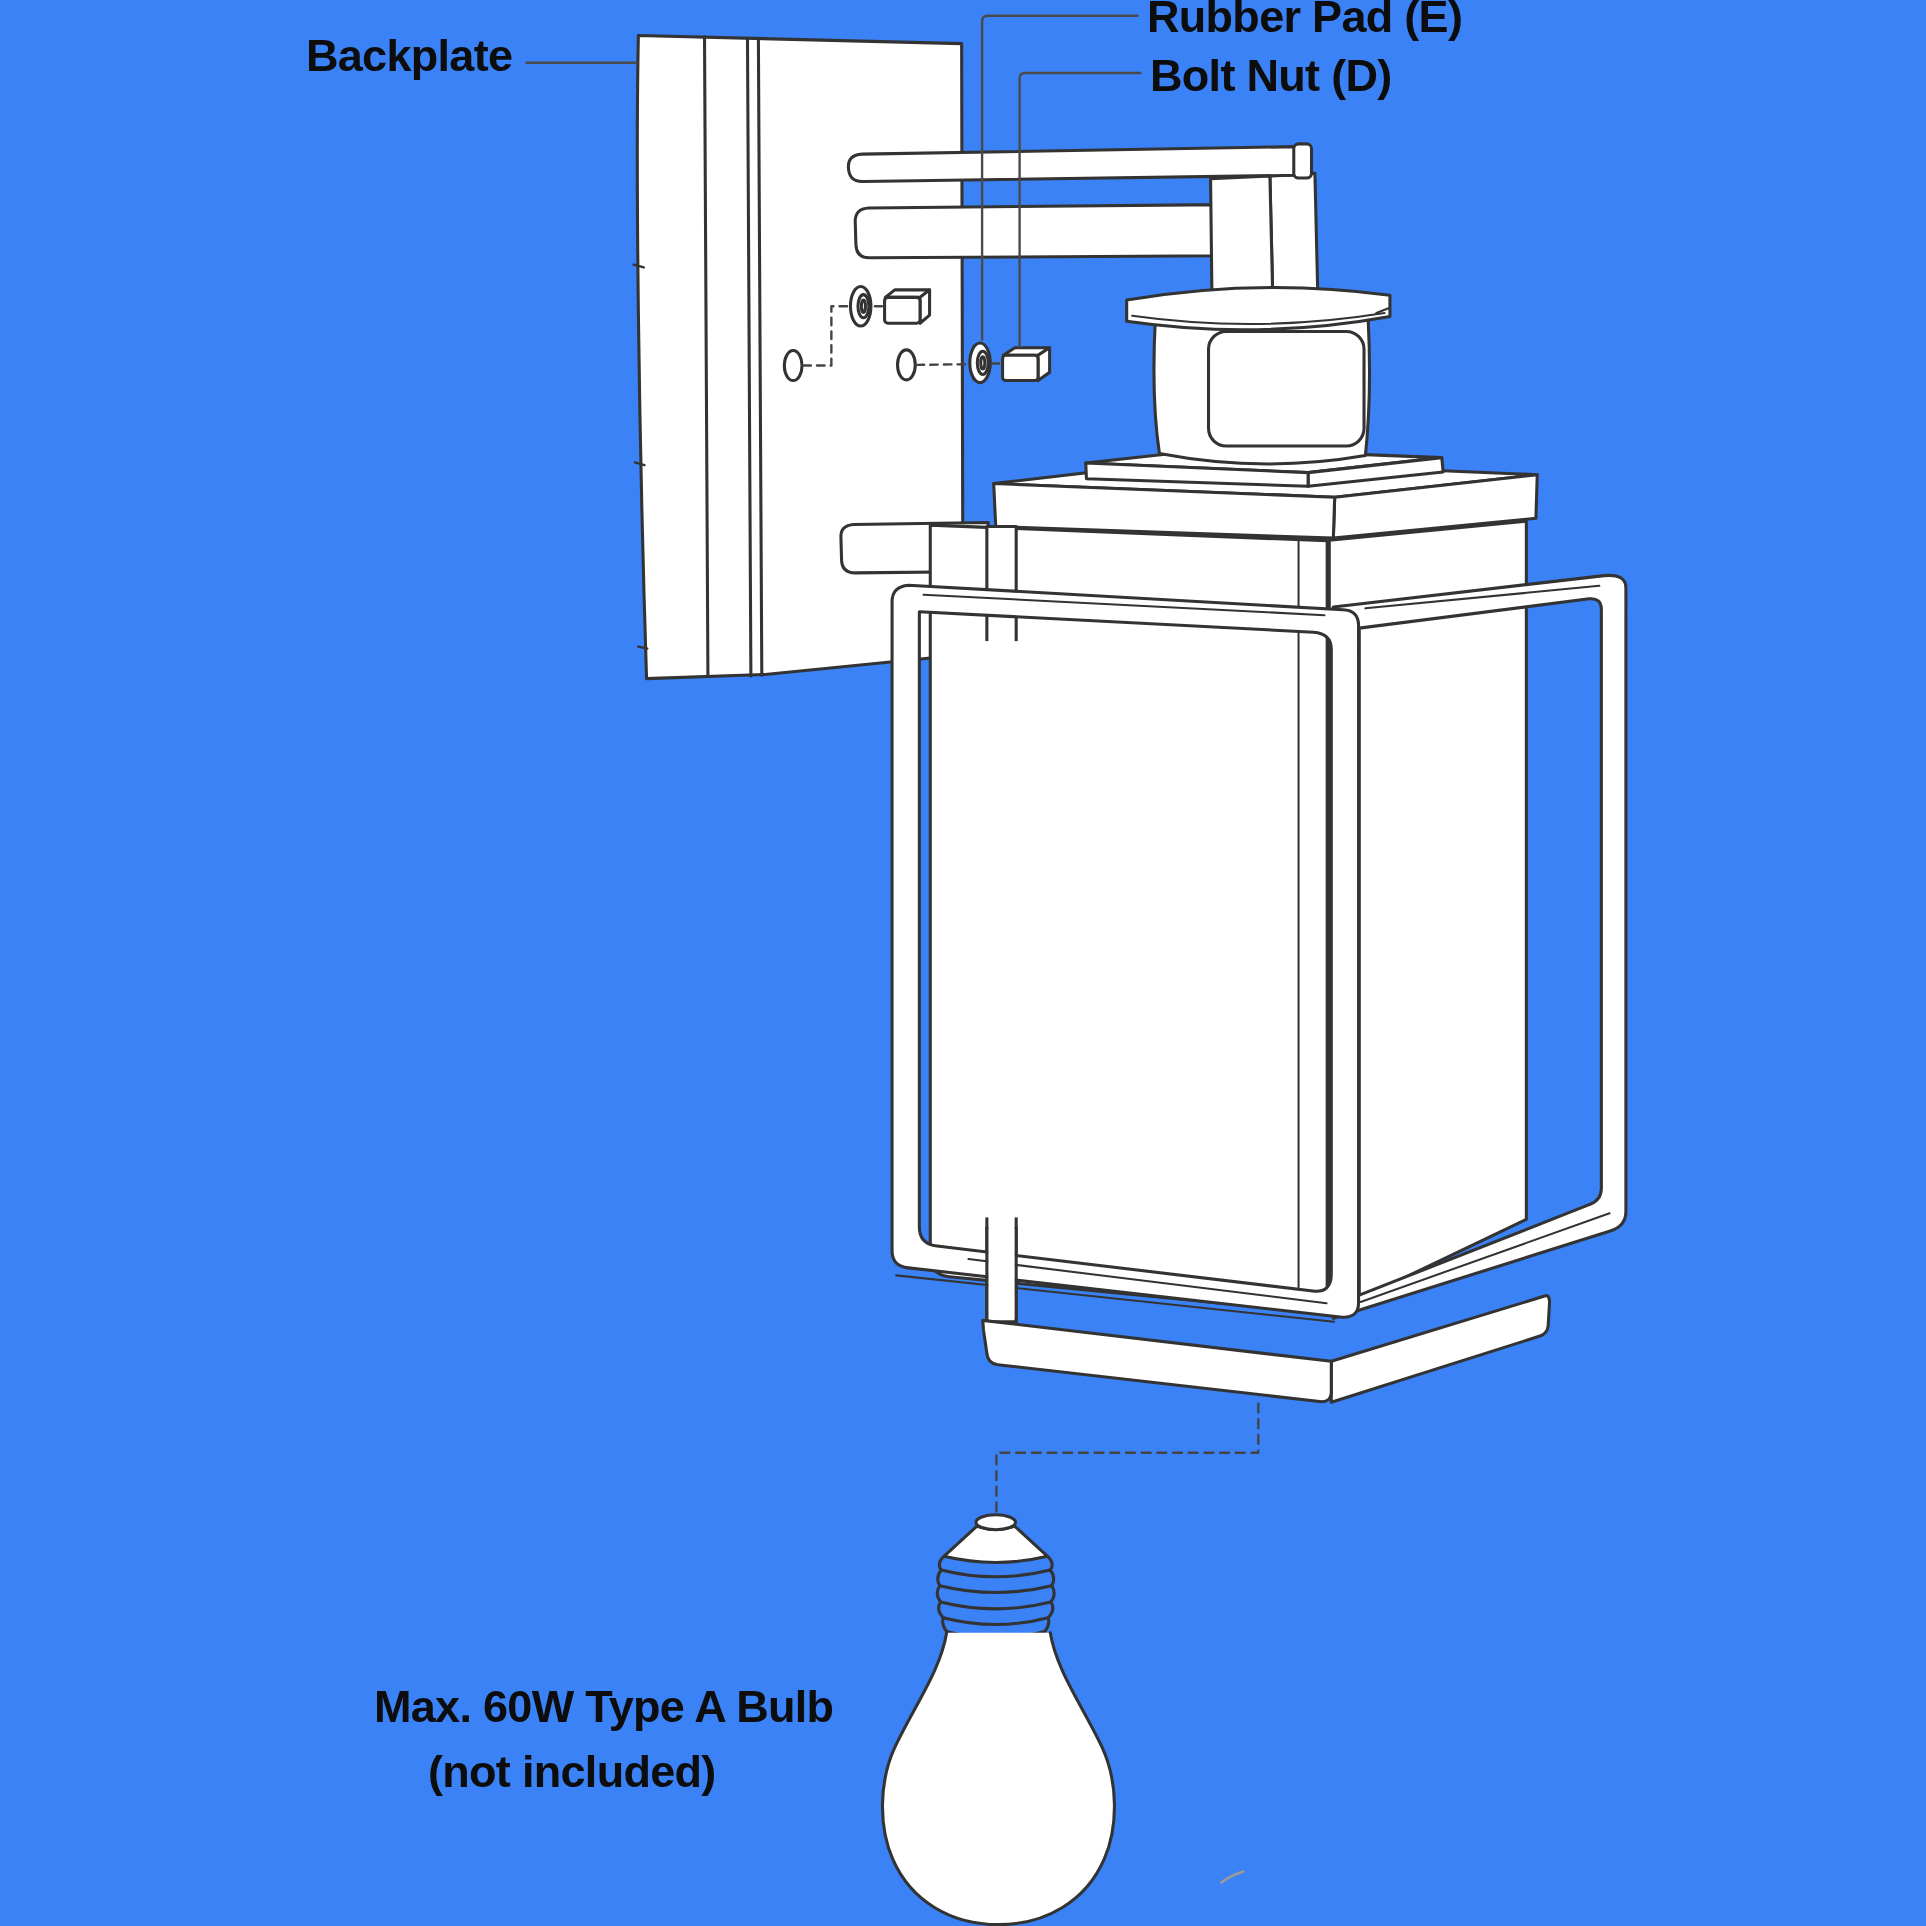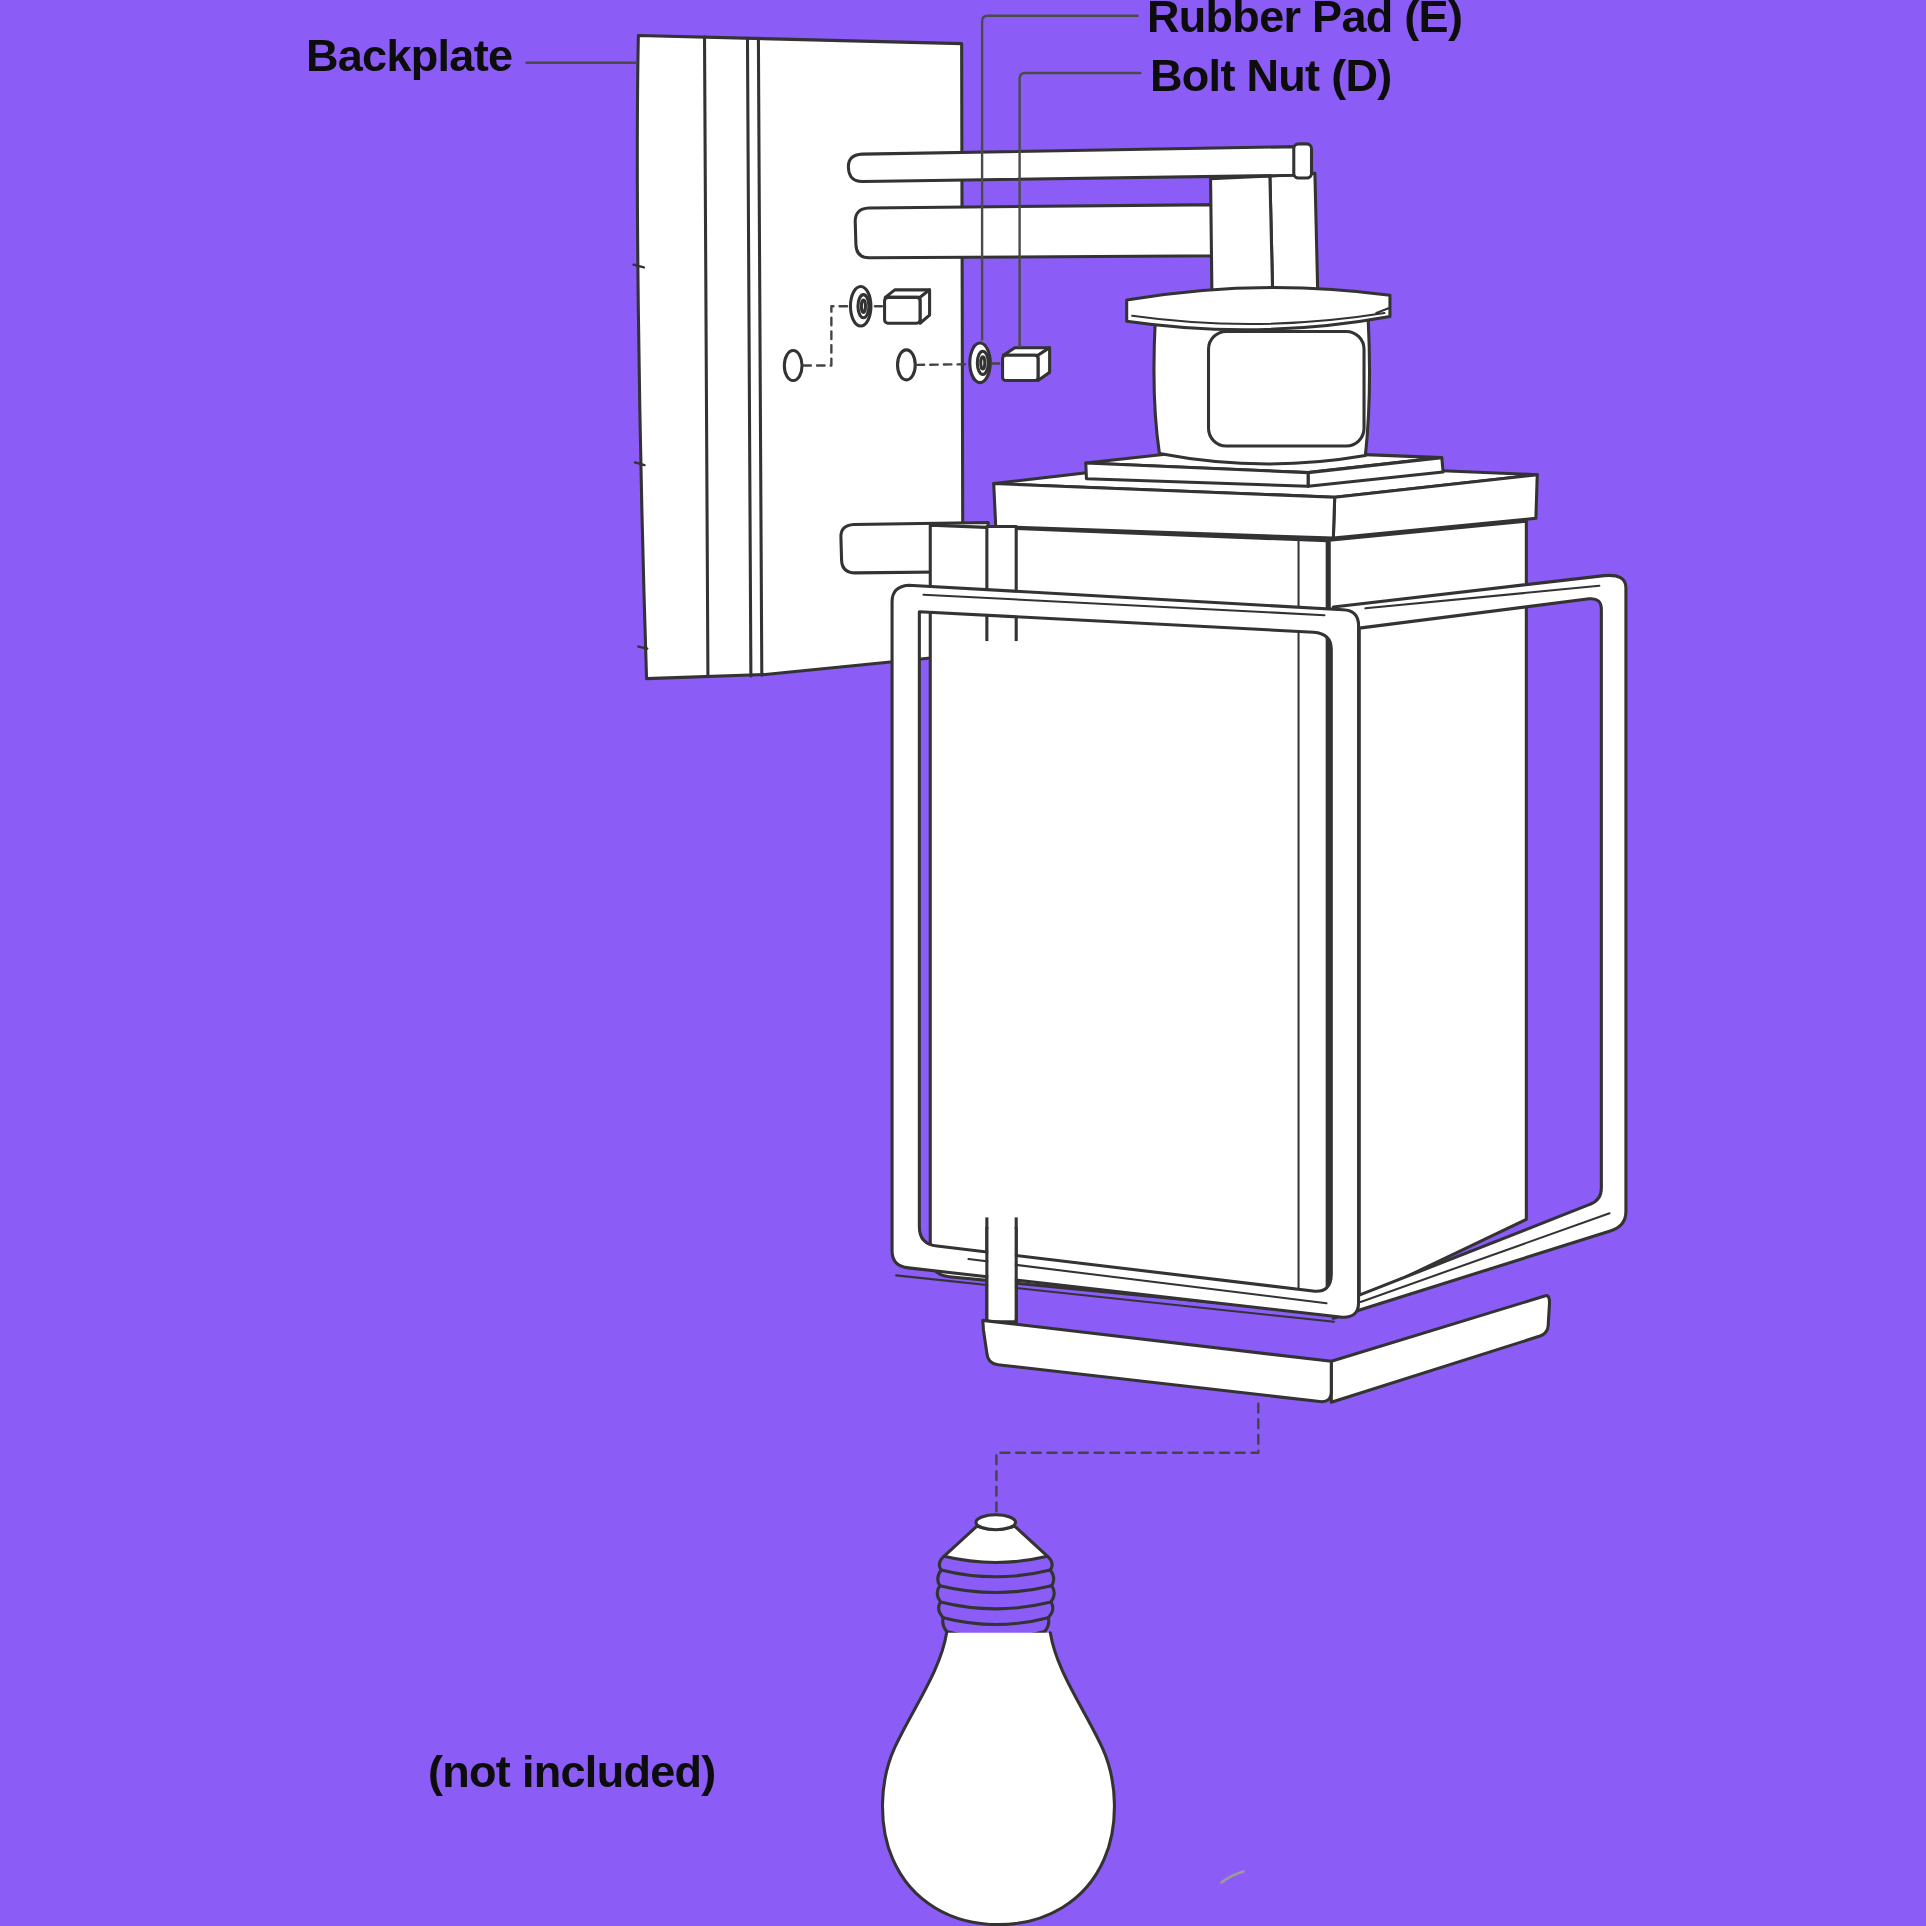--- a/index.html
+++ b/index.html
@@ -1,19 +1,19 @@
 <!DOCTYPE html>
 <html style="font-size:11px"><head>
 <meta charset="utf-8">
 <style>
   html,body{margin:0;padding:0;background:#fff;}
   #stage{
     position:relative;
     width:1926px;height:1926px;
-    background:#8b5cf6;
+    background:#3b82f6;
     font-family:"Liberation Sans", sans-serif;
     overflow:hidden;
   }
   #stage svg{position:absolute;left:0;top:0;}
   .lbl{
     position:absolute;
     font-weight:bold;
     font-size:45px;
     line-height:1;
     letter-spacing:-0.7px;
@@ -177,17 +177,18 @@
     <path stroke="#9a9a9a" stroke-width="4" d="M1791,2760 Q1806,2749 1823,2744"></path>
   </g>
 </svg>
 
 <div class="lbl" style="left:306px; top:33px;">Backplate</div>
 
 <div class="lbl" style="left:1147px; top:-6.1px;">Rubber Pad (E)</div>
 
 <div class="lbl" style="left:1150px; top:53px;text-align:right;">Bolt Nut (D)</div>
 
+<div class="lbl" style="left:374px; top:1684px;">Max. 60W Type A Bulb</div>
 
 <div class="lbl" style="left:428px; top:1749px;text-align:right;">(not included)</div>
 
 </div>
 
 
 </body></html>

